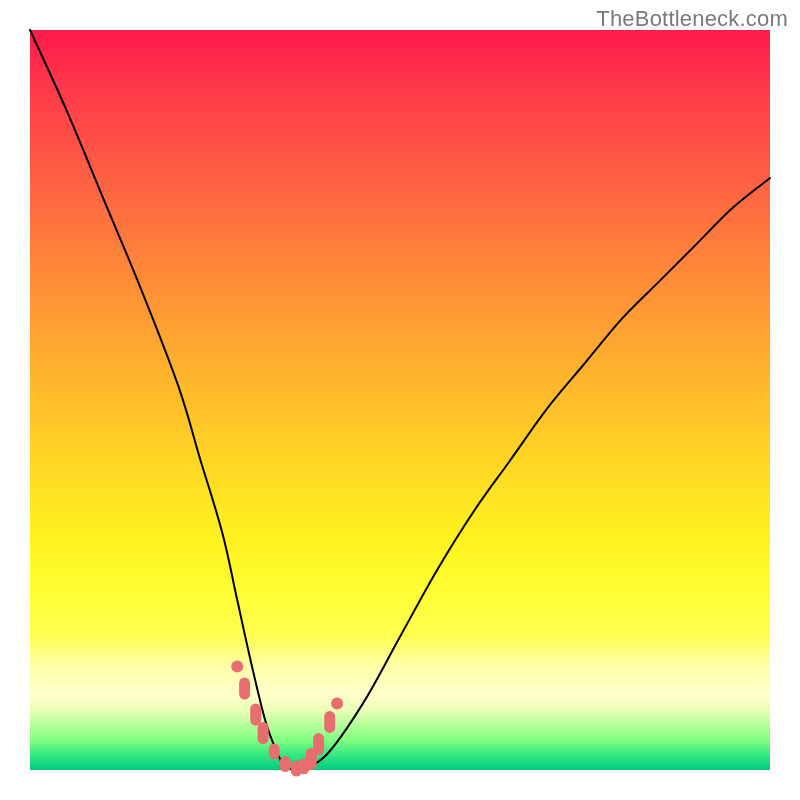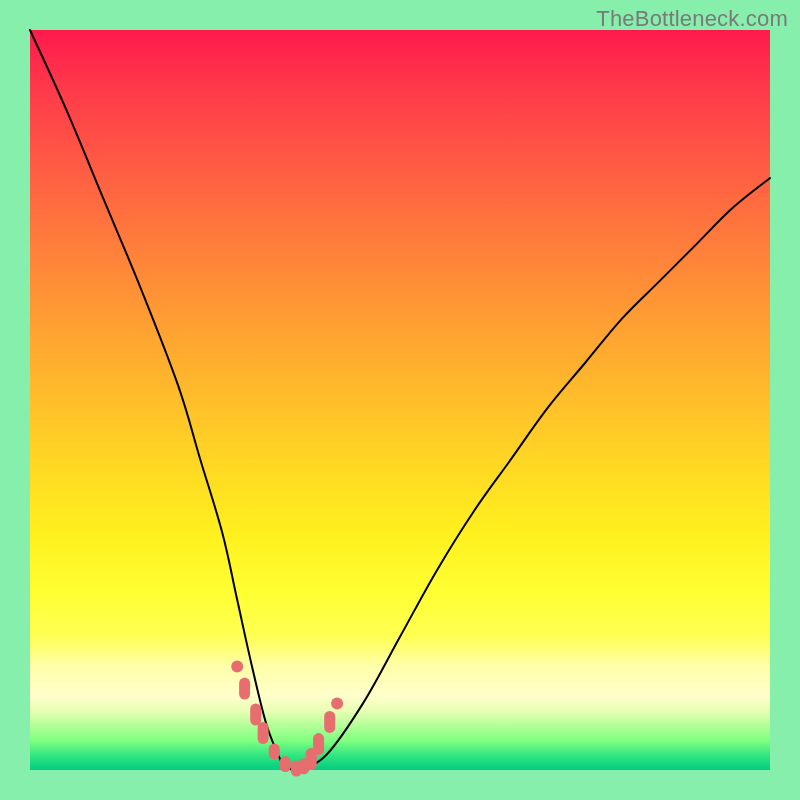--- a/index.html
+++ b/index.html
@@ -8,21 +8,21 @@
     width: 800px;
     height: 800px;
     overflow: hidden;
     background: #000;
     font-family: Arial, Helvetica, sans-serif;
   }
   .frame {
     position: relative;
     width: 800px;
     height: 800px;
-    background: #86efac;
+    background: #ffffff;
   }
   .plot {
     position: absolute;
     left: 30px;
     top: 30px;
     width: 740px;
     height: 740px;
     background: linear-gradient(
       to bottom,
       #ff1a4d 0%,

